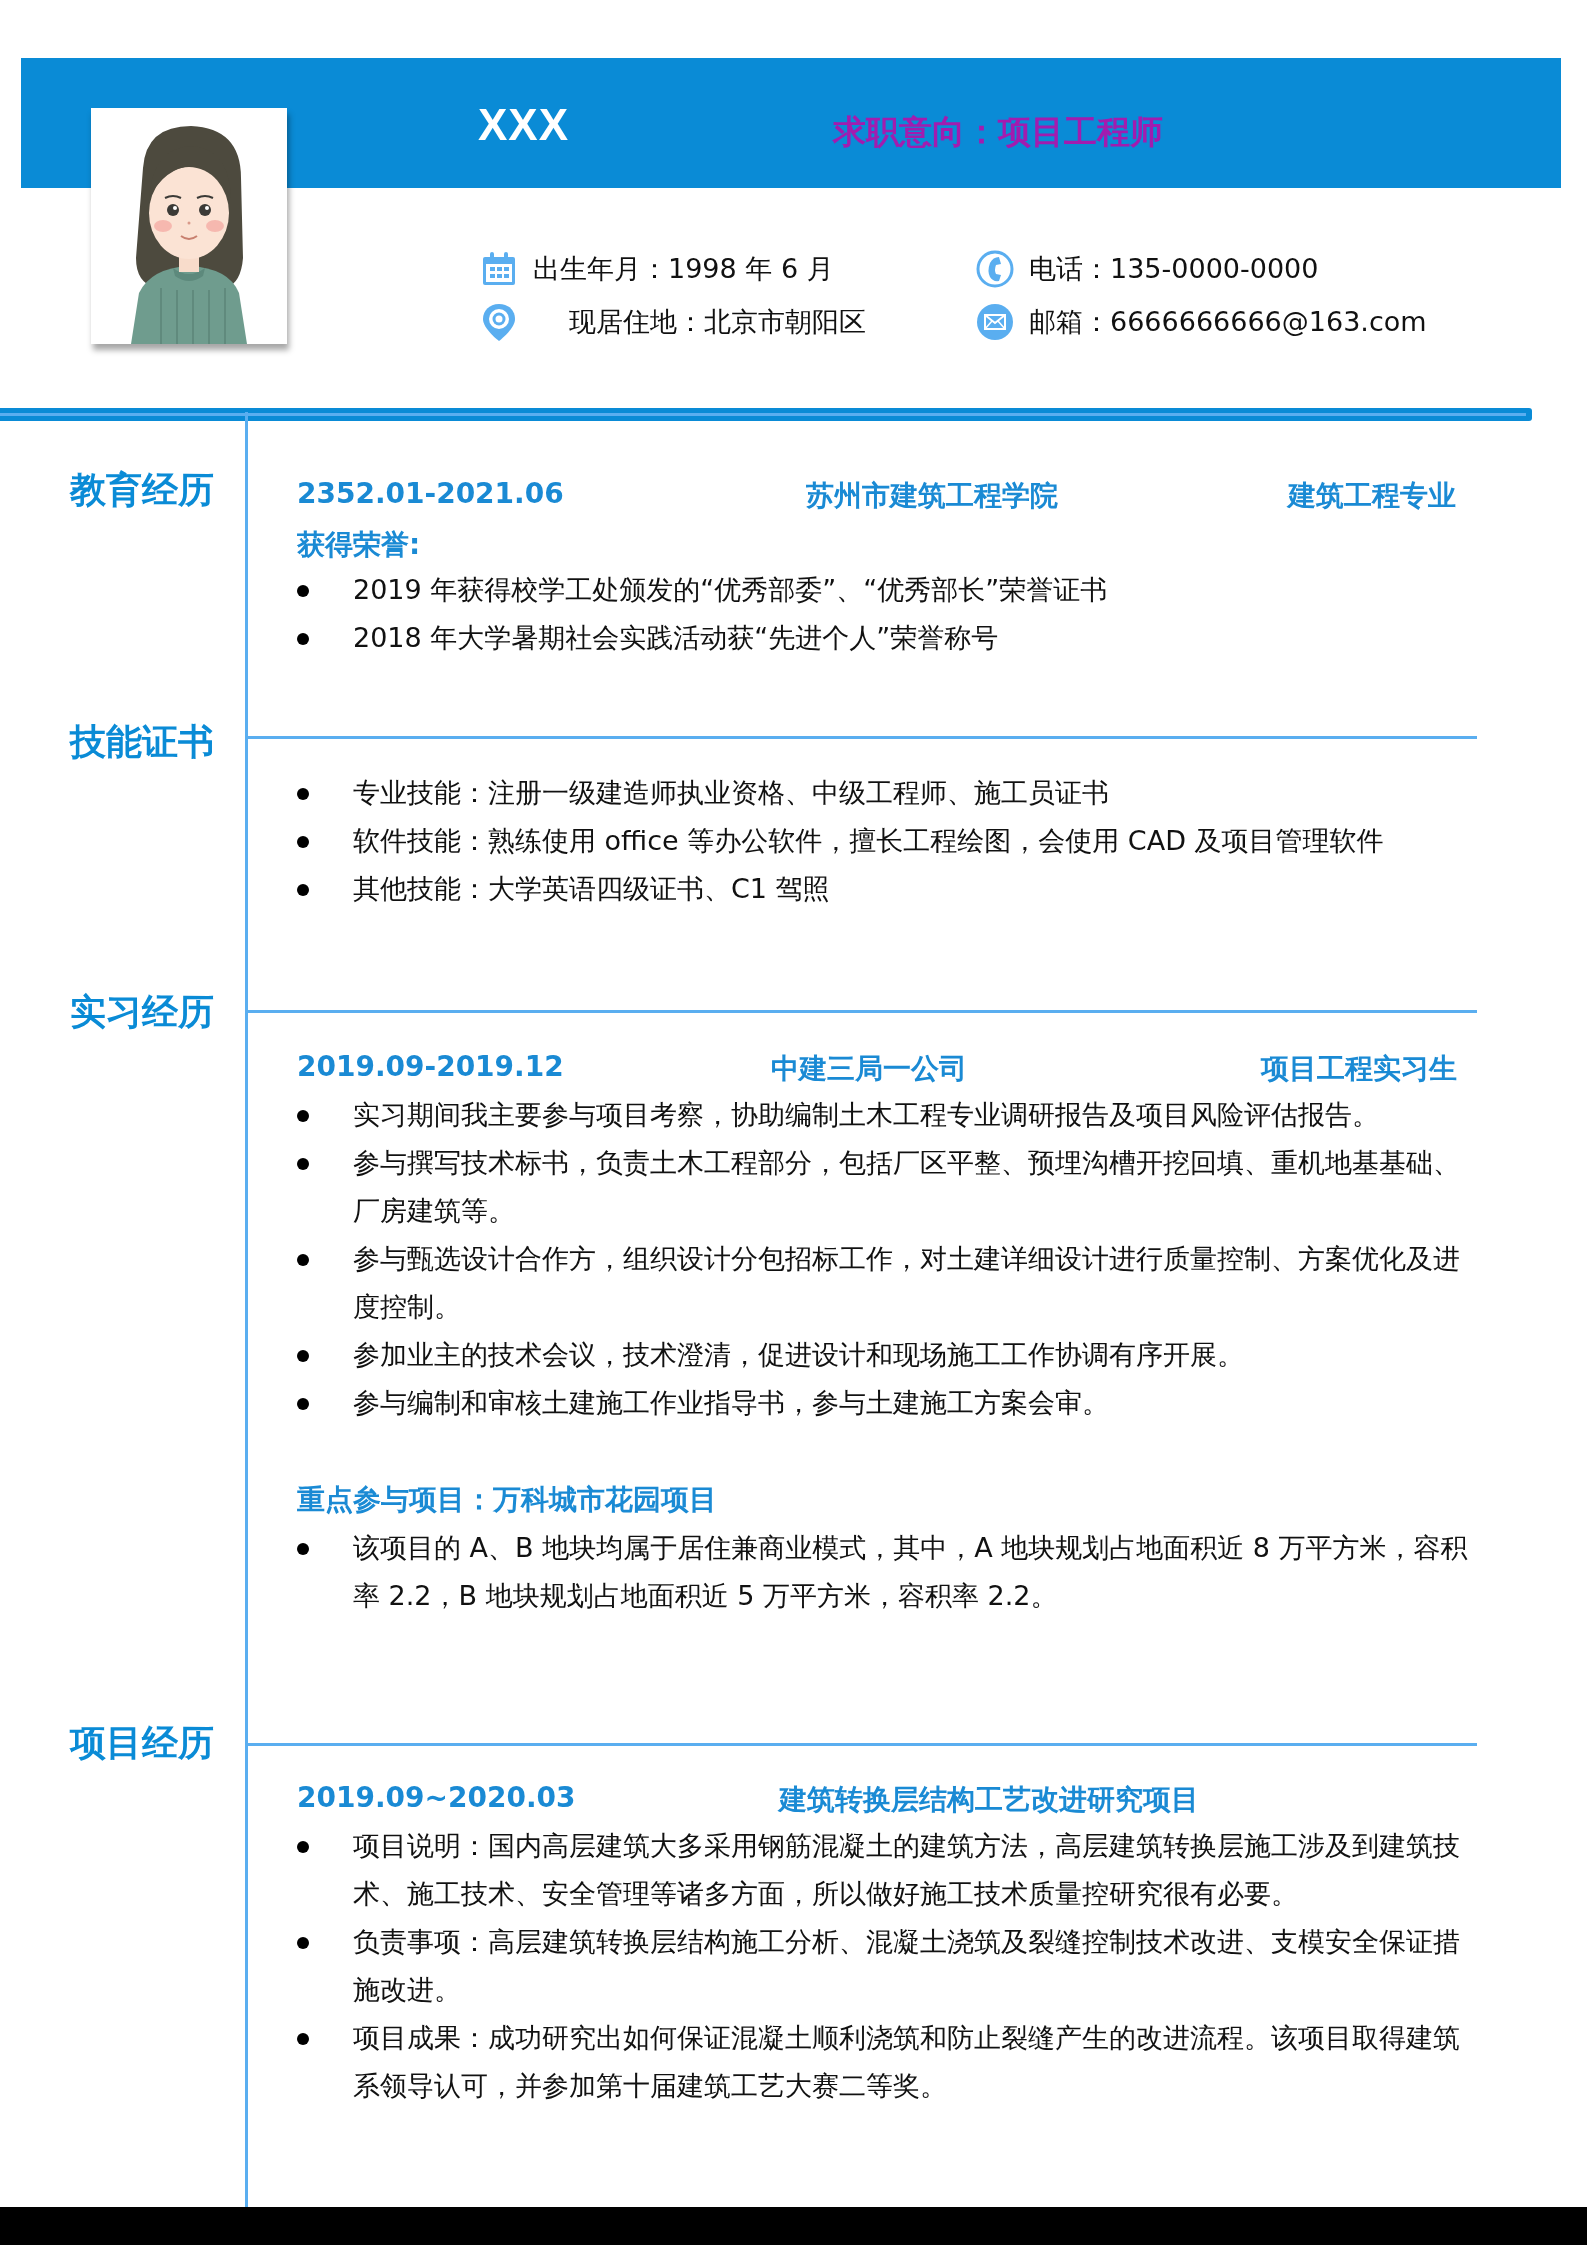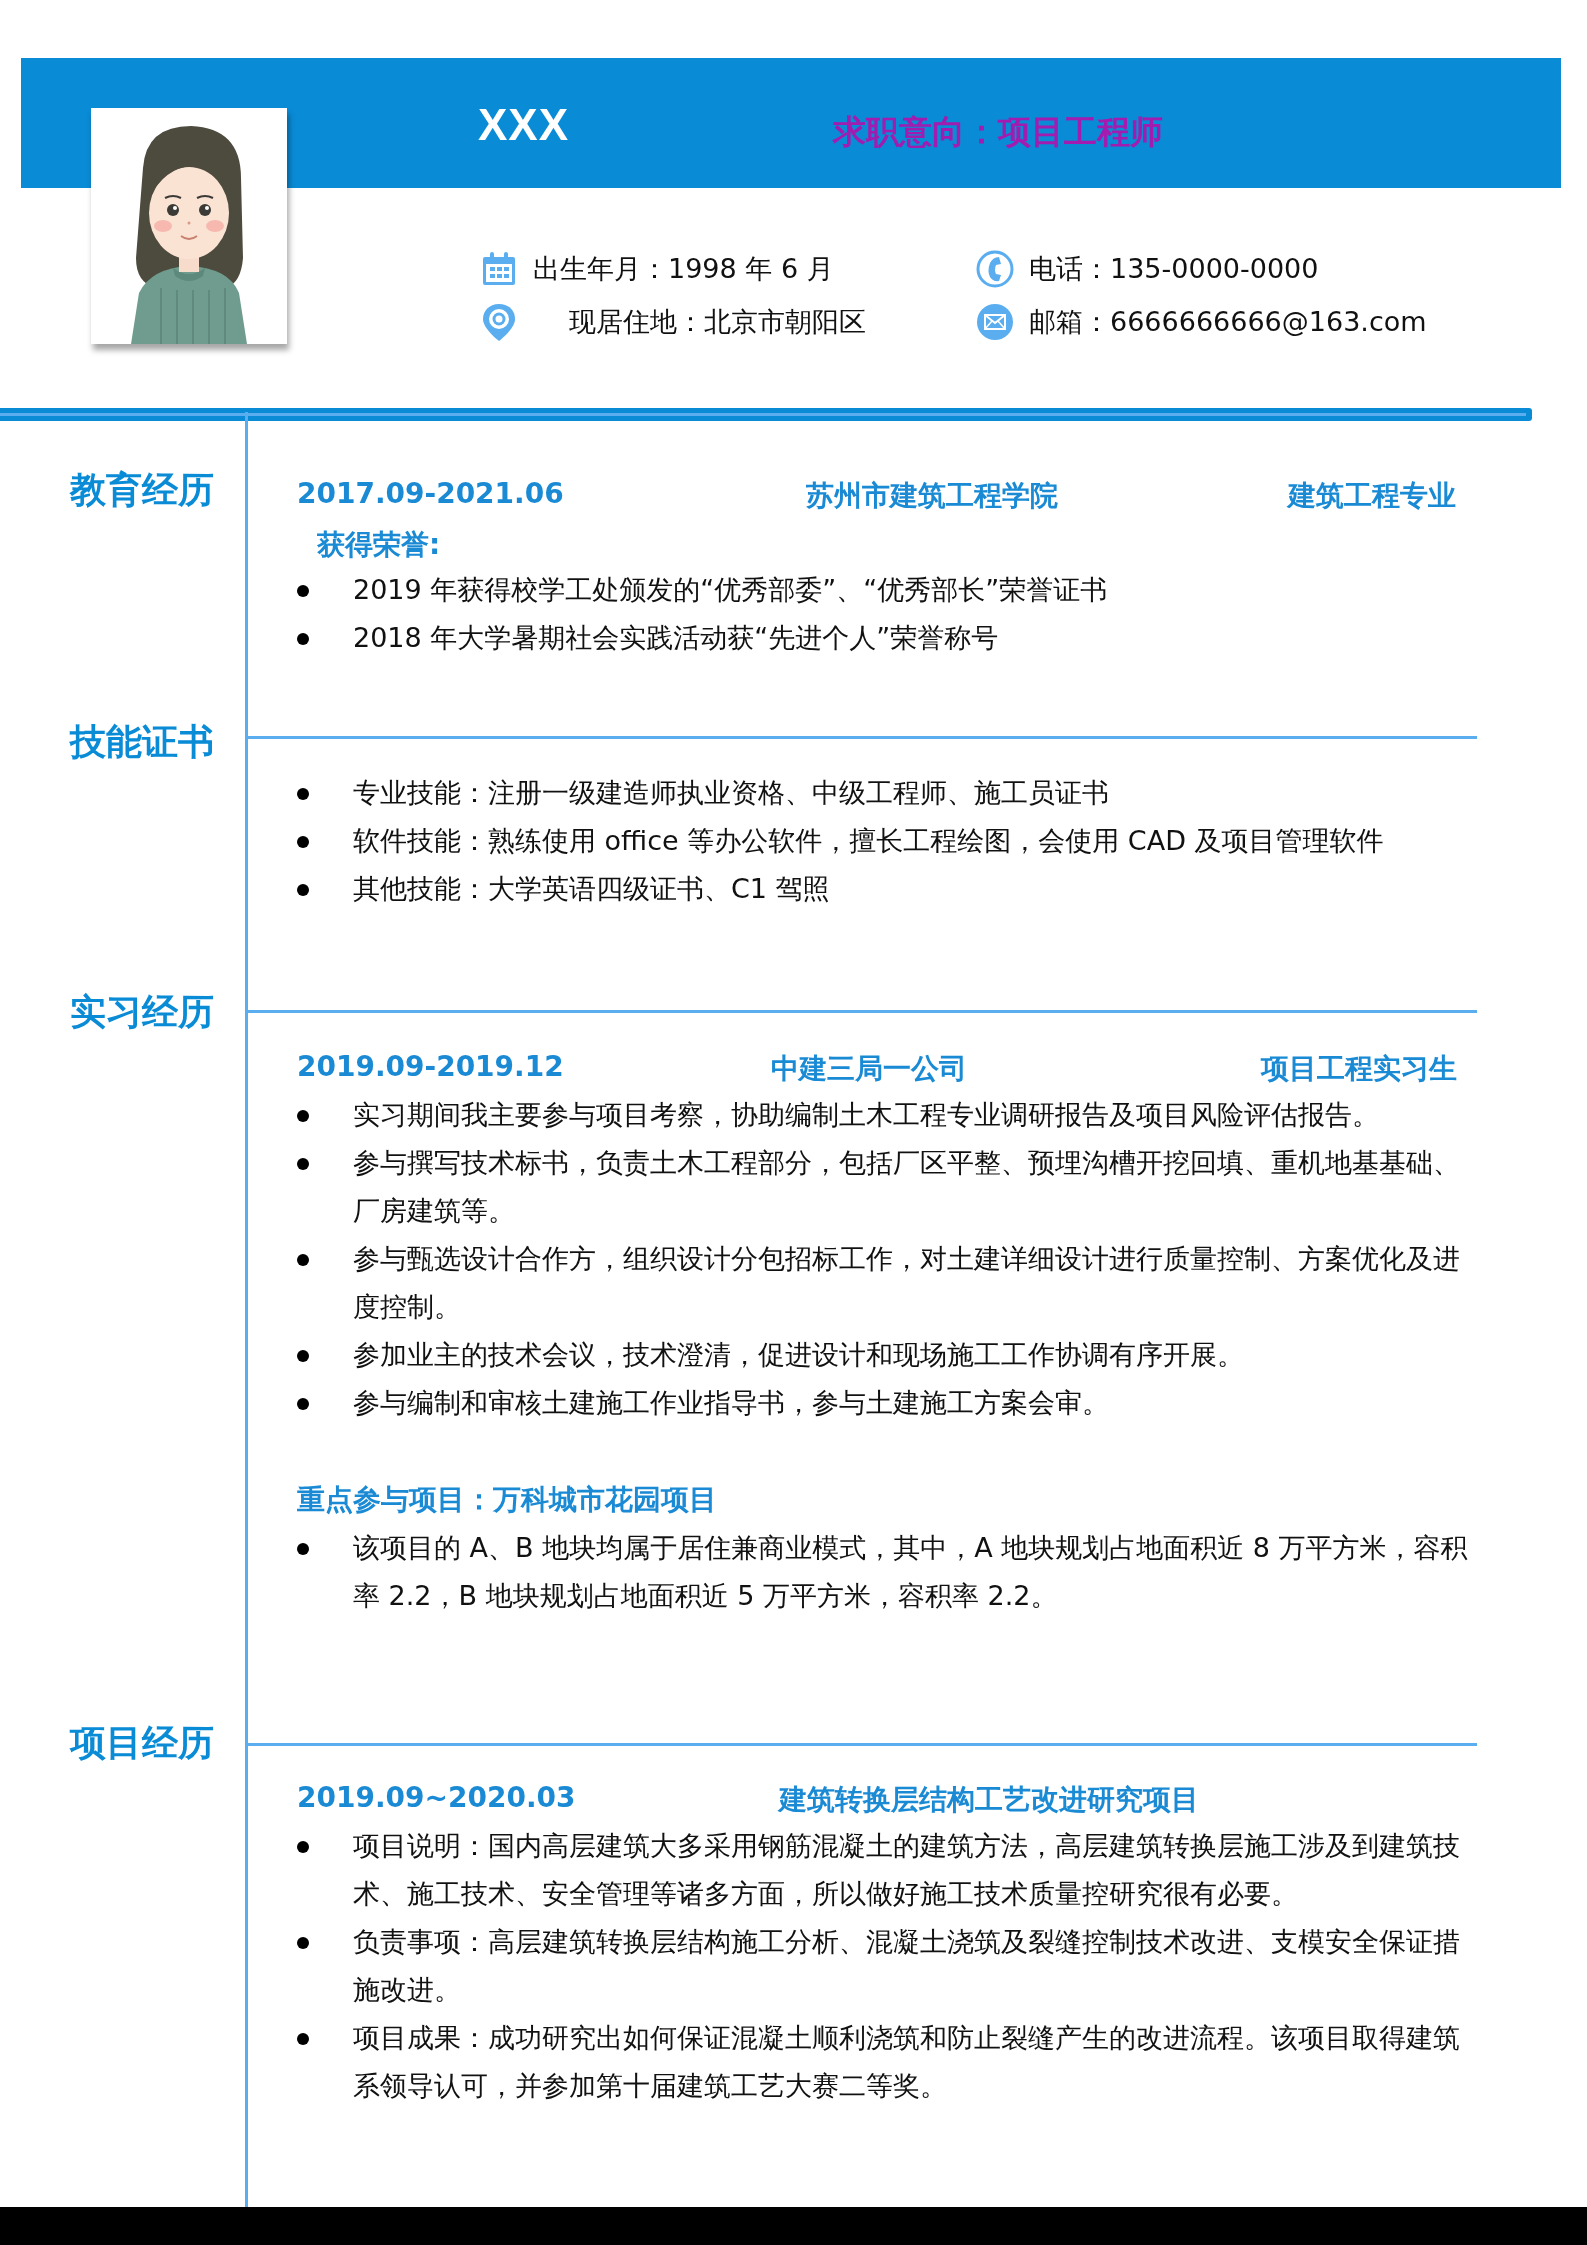--- a/index.html
+++ b/index.html
@@ -156,24 +156,24 @@
   </span>
   <span class="lbl">邮箱：6666666666@163.com</span>
 </div>
 
 <div class="main-rule-outer"></div>
 <div class="main-rule-inner"></div>
 
 <div class="vline"></div>
 
 <div class="section-title" style="top:466px;">教育经历</div>
-<div class="sub-row" style="left:297px; top:477px;">2017.09-2021.06</div>
+<div class="sub-row" style="left:297px; top:477px;">2352.01-2021.06</div>
 <div class="sub-row" style="left:806px; top:477px;font-family:Liberation Mono, monospace;">苏州市建筑工程学院</div>
 <div class="sub-row" style="left:1288px; top:477px;">建筑工程专业</div>
-<div class="sub-row" style="left:297px; top:526px;margin-left:20px;">获得荣誉:</div>
+<div class="sub-row" style="left:297px; top:526px;">获得荣誉:</div>
 <ul class="bullets" style="top:566px;">
   <li><span class="dot"></span><span>2019 年获得校学工处颁发的“优秀部委”、“优秀部长”荣誉证书</span></li>
   <li><span class="dot"></span><span>2018 年大学暑期社会实践活动获“先进个人”荣誉称号</span></li>
 </ul>
 
 <div class="section-title" style="top:718px;">技能证书</div>
 <div class="section-rule" style="top:736px;"></div>
 <ul class="bullets" style="top:769px;">
   <li><span class="dot"></span><span>专业技能：注册一级建造师执业资格、中级工程师、施工员证书</span></li>
   <li><span class="dot"></span><span>软件技能：熟练使用 office 等办公软件，擅长工程绘图，会使用 CAD  及项目管理软件</span></li>

